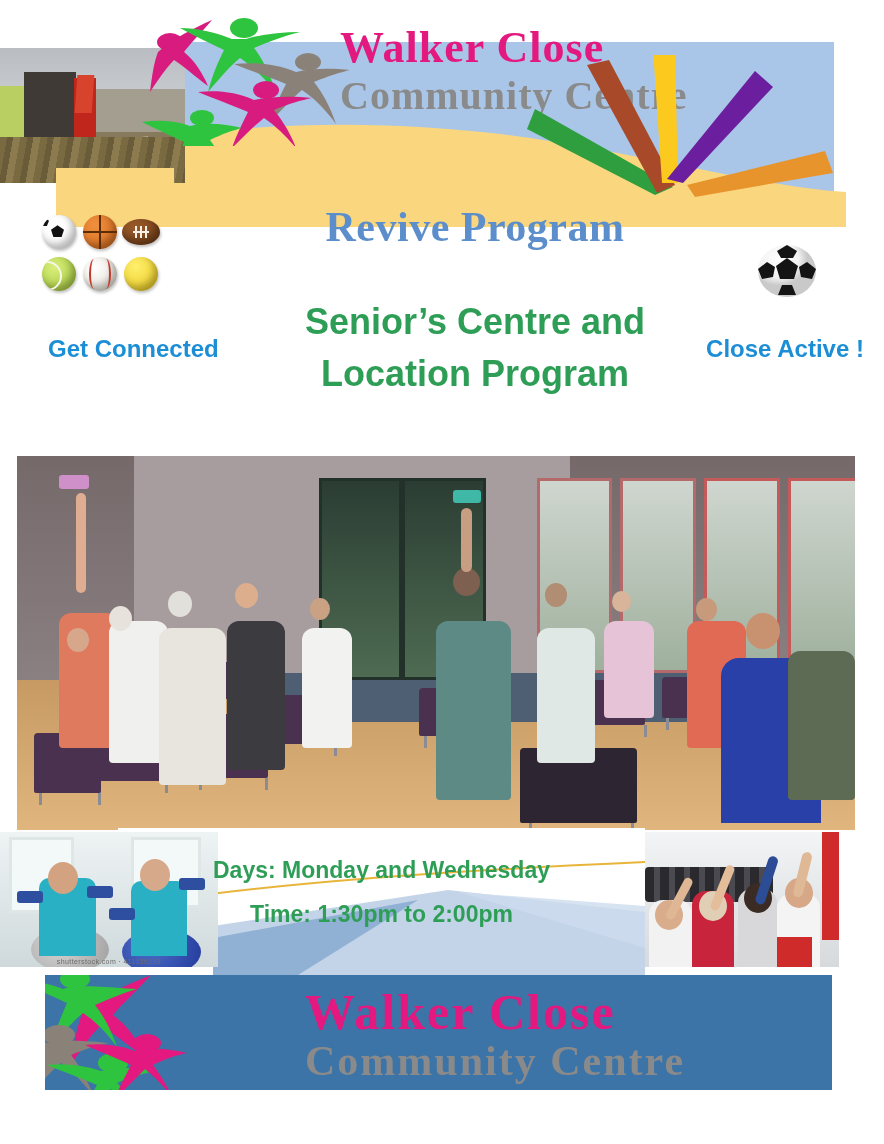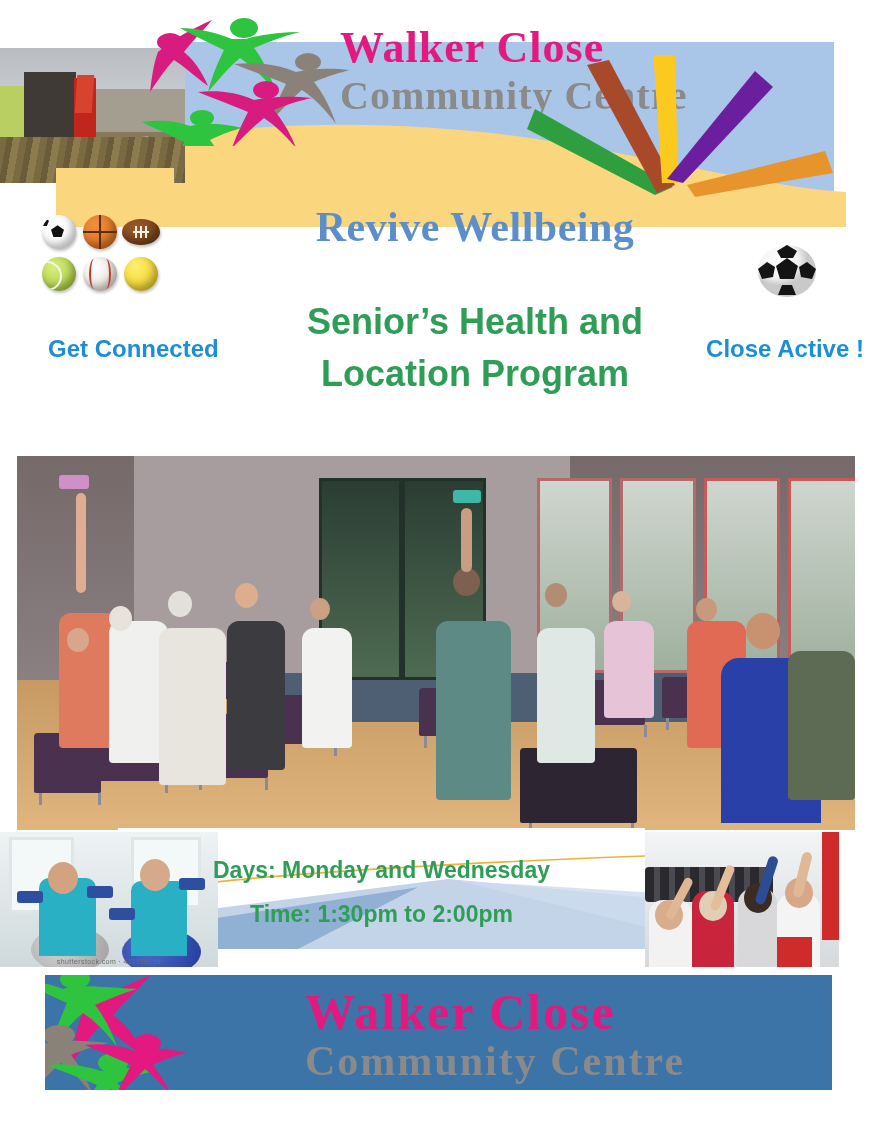--- a/index.html
+++ b/index.html
@@ -120,21 +120,21 @@
   .mp-chair { position:absolute; background:#4a3150; border-radius:4px 4px 2px 2px; }
   .mp-chair::after { content:""; position:absolute; left:8%; bottom:-12px; width:84%; height:12px;
         border-left:3px solid #8b8b93; border-right:3px solid #8b8b93; }
   .mp-person { position:absolute; bottom:6%; border-radius:12px 12px 4px 4px; }
   .mp-head { position:absolute; border-radius:50%; }
   .mp-arm { position:absolute; border-radius:6px; }
   .mp-dumb { position:absolute; border-radius:3px; }
 
   
   #details-panel {
-    position:absolute; left:118px; top:828px; width:527px; height:121px;
+    position:absolute; left:118px; top:828px; width:527px; height:147px;
     background:#ffffff; overflow:hidden;
   }
   .dp-swoosh { position:absolute; left:0; top:0; width:100%; height:100%; }
   .dp-lines { position:absolute; left:0; top:20px; width:527px; text-align:center; }
   .dp-line {
     font-family:"Liberation Sans", sans-serif; font-weight:700; font-size:23px;
     color:#2e9e57; line-height:44px; white-space:nowrap; position:relative; z-index:3;
   }
 
   
@@ -240,24 +240,24 @@
     <g>
       <path d="M168,132 L30,54 L22,74 L150,140 Z" fill="#2f9e3f"></path>
       <path d="M170,130 L104,5 L82,10 L152,138 Z" fill="#a8492a"></path>
       <path d="M173,128 L170,-6 L148,-6 L157,128 Z" fill="#fcca1e"></path>
       <path d="M178,128 L268,32 L250,16 L162,124 Z" fill="#6b1f9e"></path>
       <path d="M182,130 L320,96 L328,118 L190,142 Z" fill="#e8942c"></path>
     </g>
   </svg>
 </div>
 
-<div class="revive">Revive Wellbeing</div>
+<div class="revive">Revive Program</div>
 
 <div class="prog-title">
-  <div>Senior’s Health and</div>
+  <div>Senior’s Centre and</div>
   <div>Location Program</div>
 </div>
 
 <div class="balls-grid" id="balls-grid">
     <div class="ball soccer"></div>
     <div class="ball basket"></div>
     <div class="ball football"></div>
     <div class="ball tennis"></div>
     <div class="ball baseball"></div>
     <div class="ball yellow"></div>

